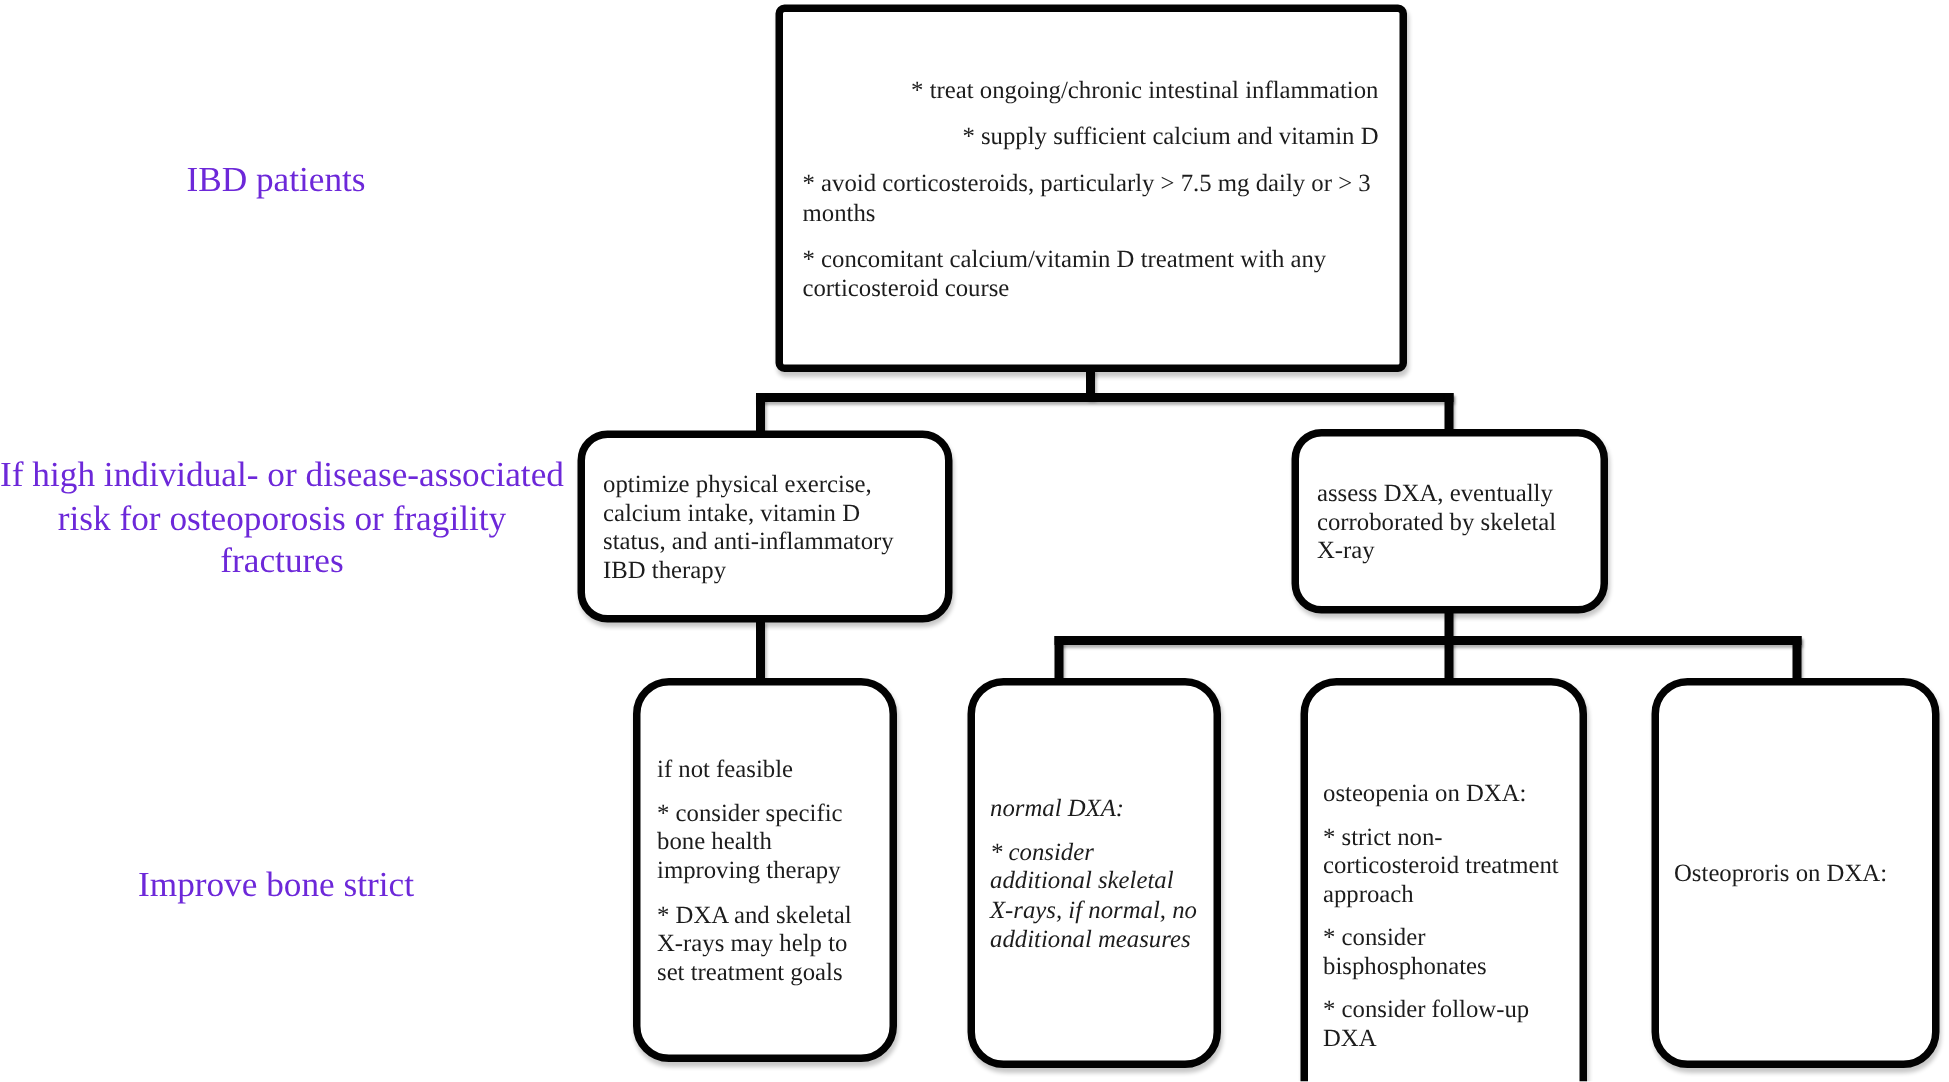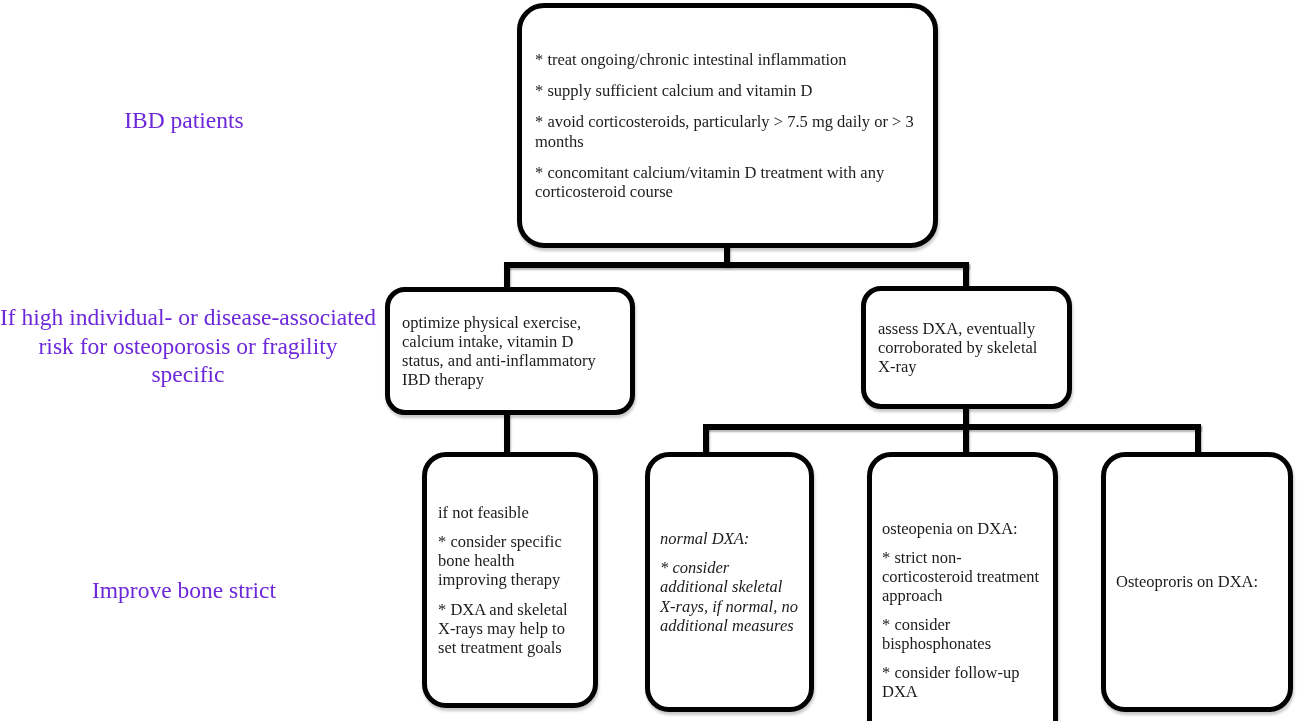--- a/index.html
+++ b/index.html
@@ -17,21 +17,21 @@
     background:#ffffff;
     border:5px solid #020202;
     display:flex;
     flex-direction:column;
     justify-content:center;
     font-size:16.5px;
     line-height:1.16;
     box-shadow:1px 3px 3px rgba(0,0,0,0.22);
   }
   .node p{margin:5px 0;}
-  .node.big{border-radius:27px;padding:0 14px 0 13px;}
+  .node.big{border-radius:6px;padding:0 14px 0 13px;align-items:flex-end;}
   .node.big p{margin:6px 0;}
   .node.mid{border-radius:20px;padding:0 12px;}
   .node.small{border-radius:24px;padding:0 9px 0 10px;}
   .connector{
     position:absolute;
     background:#020202;
     box-shadow:1px 2px 2px rgba(0,0,0,0.3);
   }
   .row-label{
     position:absolute;
@@ -40,21 +40,21 @@
     line-height:1.22;
     color:#6d28d9;
   }
 </style>
 </head>
 <body>
 
 <div id="canvas">
 
   <div class="row-label" style="left:34px;top:106px;width:300px;">IBD patients</div>
-  <div class="row-label" style="left:0px;top:303px;width:376px;">If high individual- or disease-associated risk for osteoporosis or fragility specific</div>
+  <div class="row-label" style="left:0px;top:303px;width:376px;">If high individual- or disease-associated risk for osteoporosis or fragility fractures</div>
   <div class="row-label" style="left:34px;top:576px;width:300px;">Improve bone strict</div>
 
   <div class="connector" style="left:724px;top:246px;width:6px;height:20px;"></div>
   <div class="connector" style="left:504px;top:262px;width:465px;height:6px;"></div>
   <div class="connector" style="left:504px;top:262px;width:6px;height:28px;"></div>
   <div class="connector" style="left:963px;top:262px;width:6px;height:27px;"></div>
 
   <div class="connector" style="left:504px;top:413px;width:6px;height:42px;"></div>
 
   <div class="connector" style="left:963px;top:406px;width:6px;height:49px;"></div>

